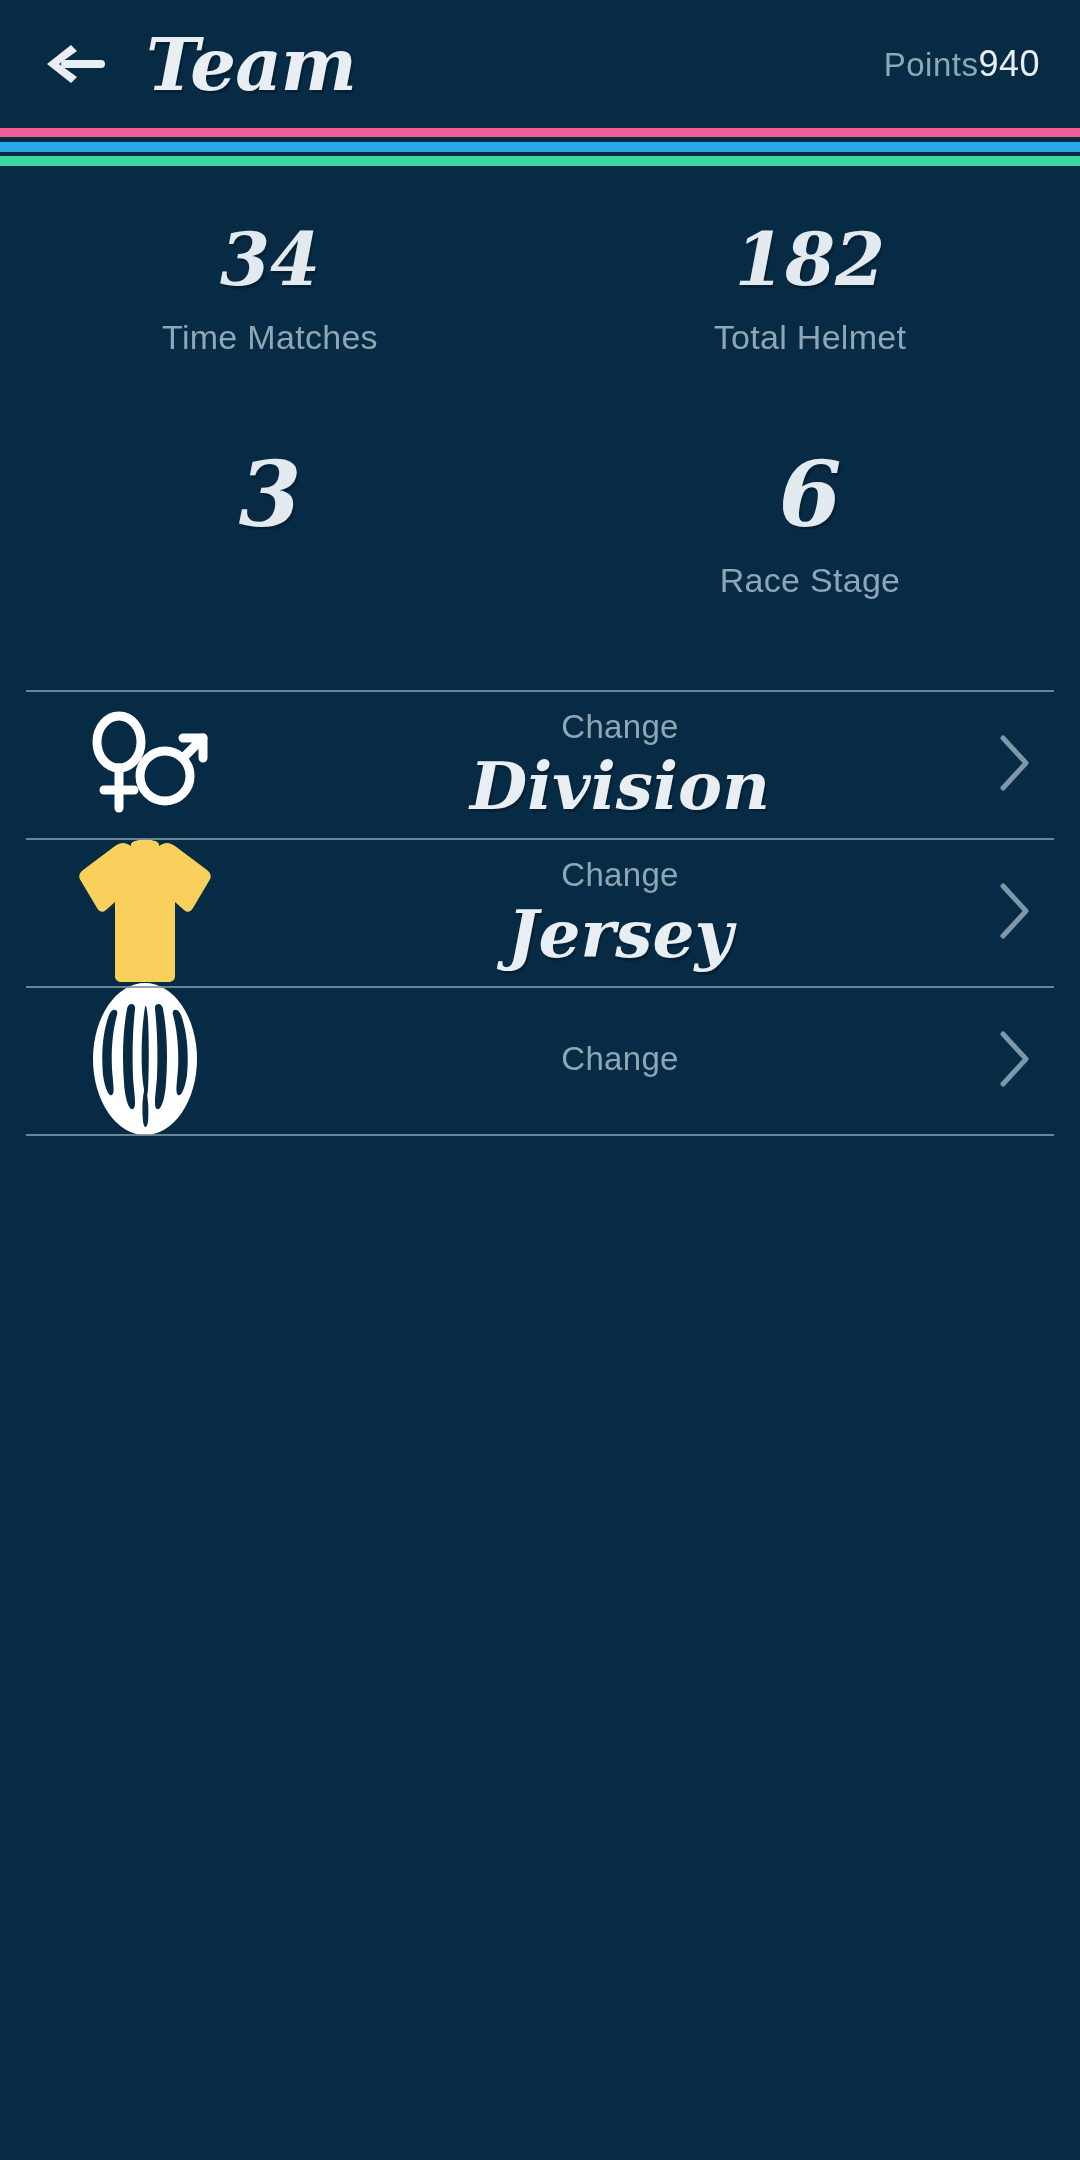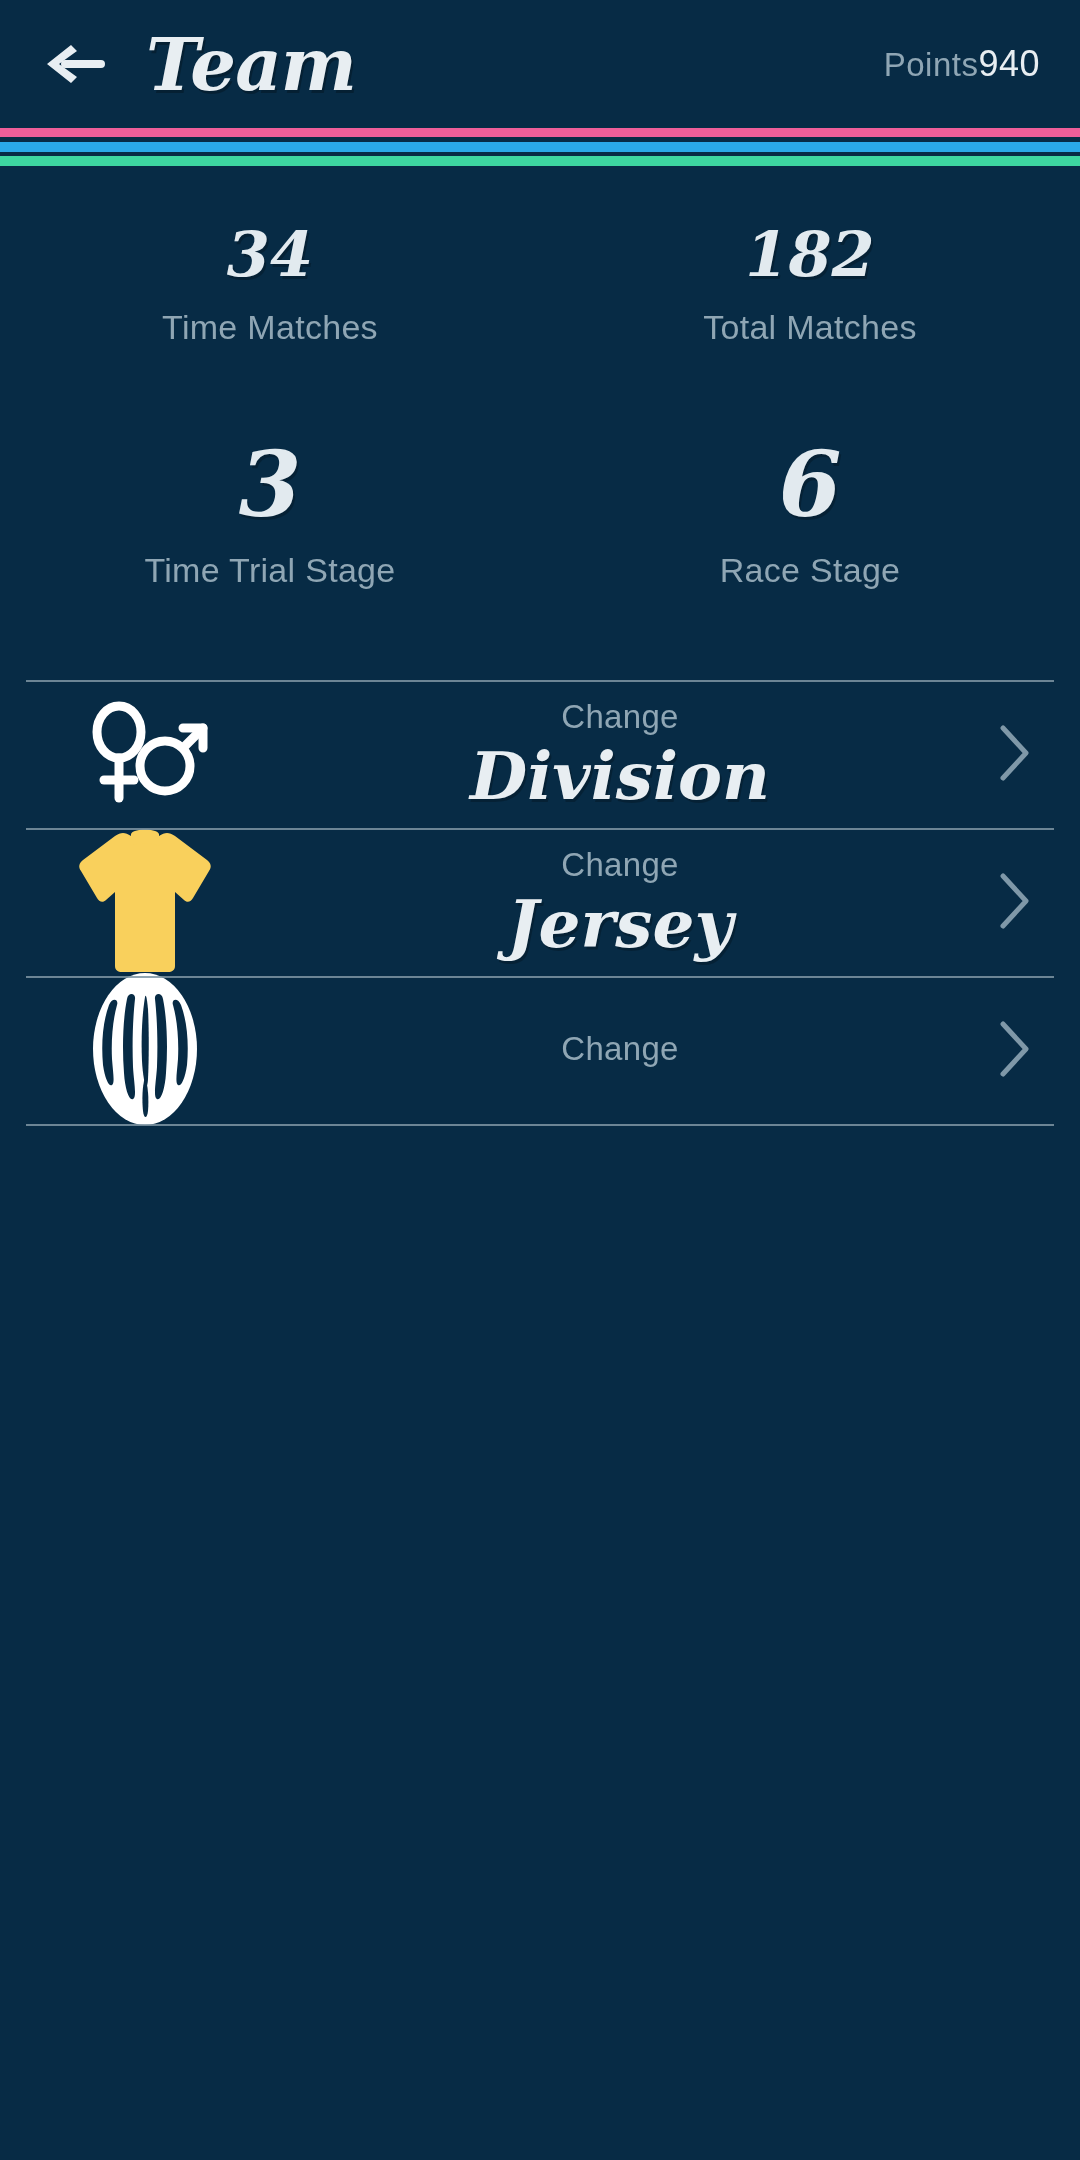--- a/index.html
+++ b/index.html
@@ -80,21 +80,21 @@
     align-items:center;
   }
   .stat-value {
     font-family:"DejaVu Serif", serif;
     font-style:italic;
     font-weight:700;
     color:#E2EAEF;
     line-height:1;
     text-shadow:2px 3px 0 rgba(0,0,0,0.22);
   }
-  .stats-row.primary .stat-value { font-size:62px; }
+  .stats-row.primary .stat-value { font-size:72px; }
   .stats-row.secondary .stat-value { font-size:90px; }
   .stat-label {
     margin-top:22px;
     font-size:34px;
     color:#8FA6B4;
     font-weight:300;
     letter-spacing:0.3px;
   }
   .stats-row.primary { margin-bottom:92px; }
   .stats-row.secondary { margin-bottom:0; }
@@ -191,28 +191,27 @@
 
 <div class="stats">
 
   <div class="stats-row primary">
     <div class="stat">
       <div class="stat-value">34</div>
       <div class="stat-label">Time Matches</div>
     </div>
     <div class="stat">
       <div class="stat-value">182</div>
-      <div class="stat-label">Total Matches</div>
+      <div class="stat-label">Total Helmet</div>
     </div>
   </div>
 
   <div class="stats-row secondary">
     <div class="stat">
       <div class="stat-value">3</div>
-      <div class="stat-label">Time Trial Stage</div>
     </div>
     <div class="stat">
       <div class="stat-value">6</div>
       <div class="stat-label">Race Stage</div>
     </div>
   </div>
 
 </div>
 
 <div class="divider first"></div>

